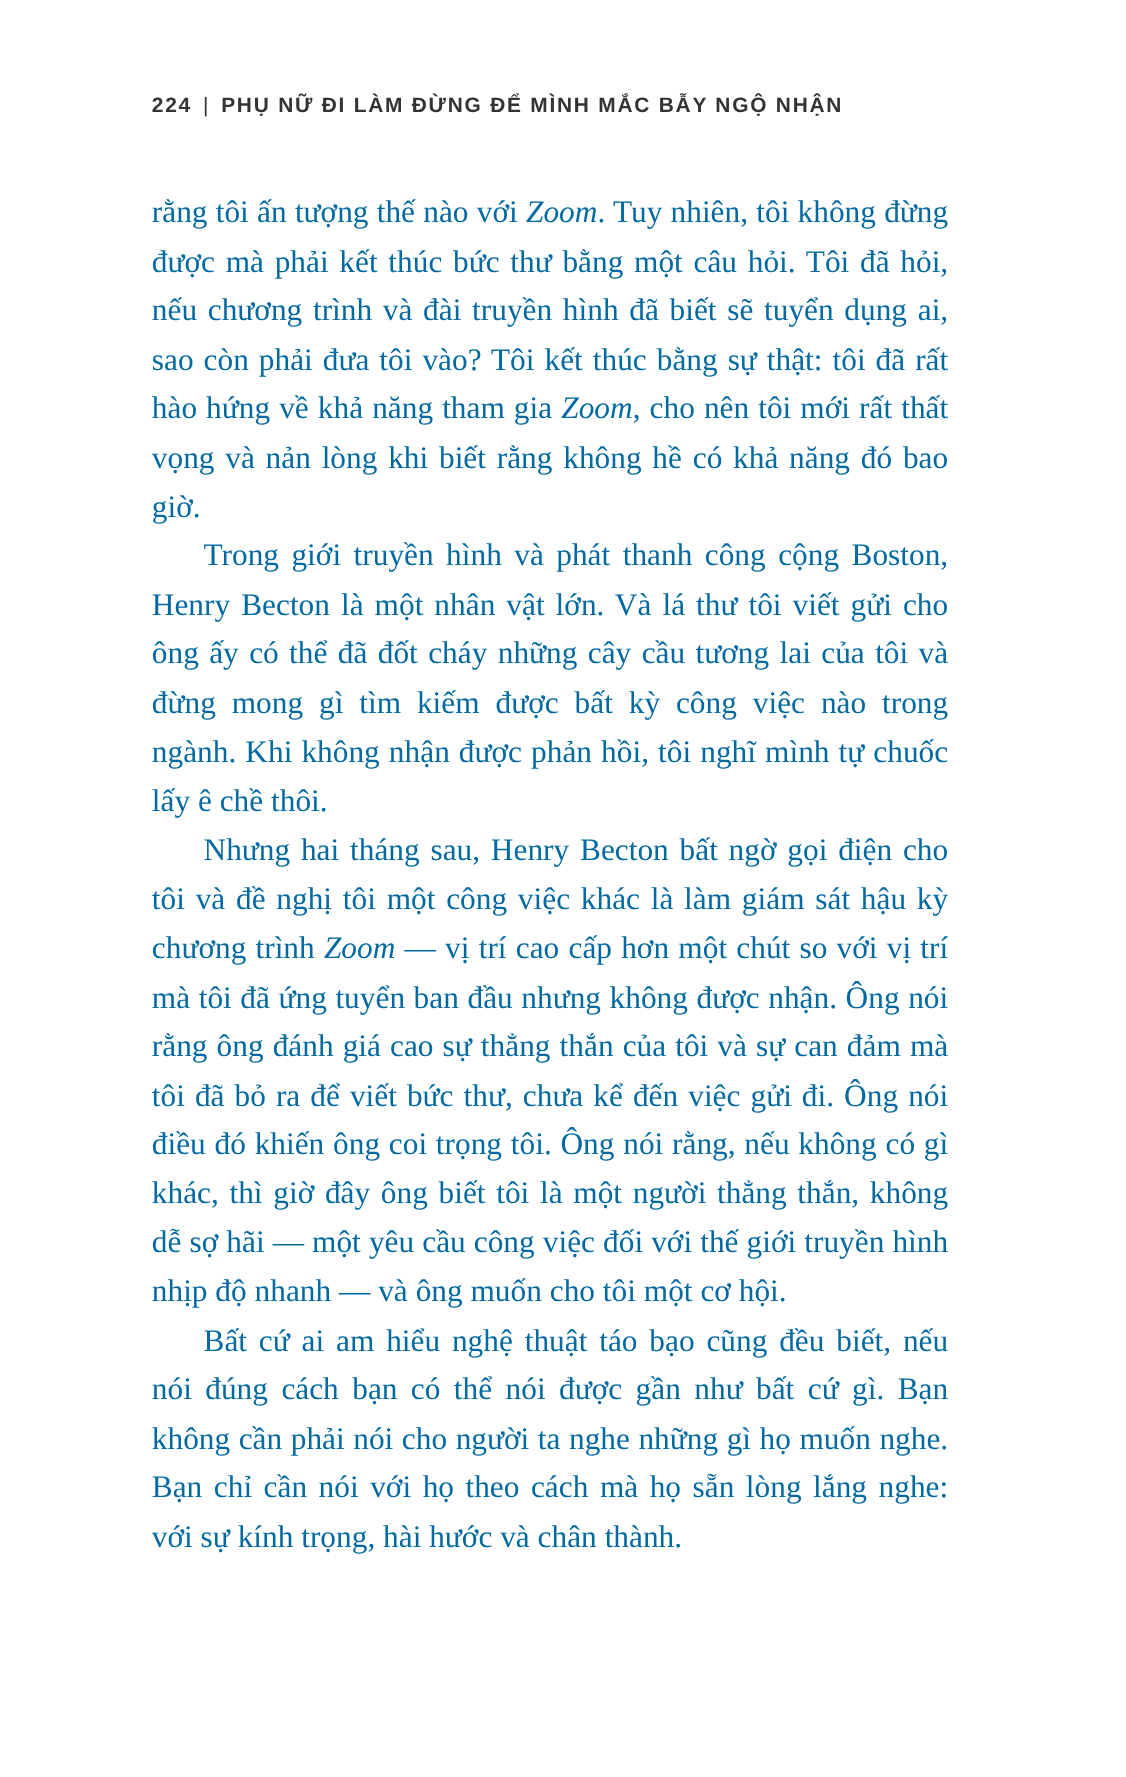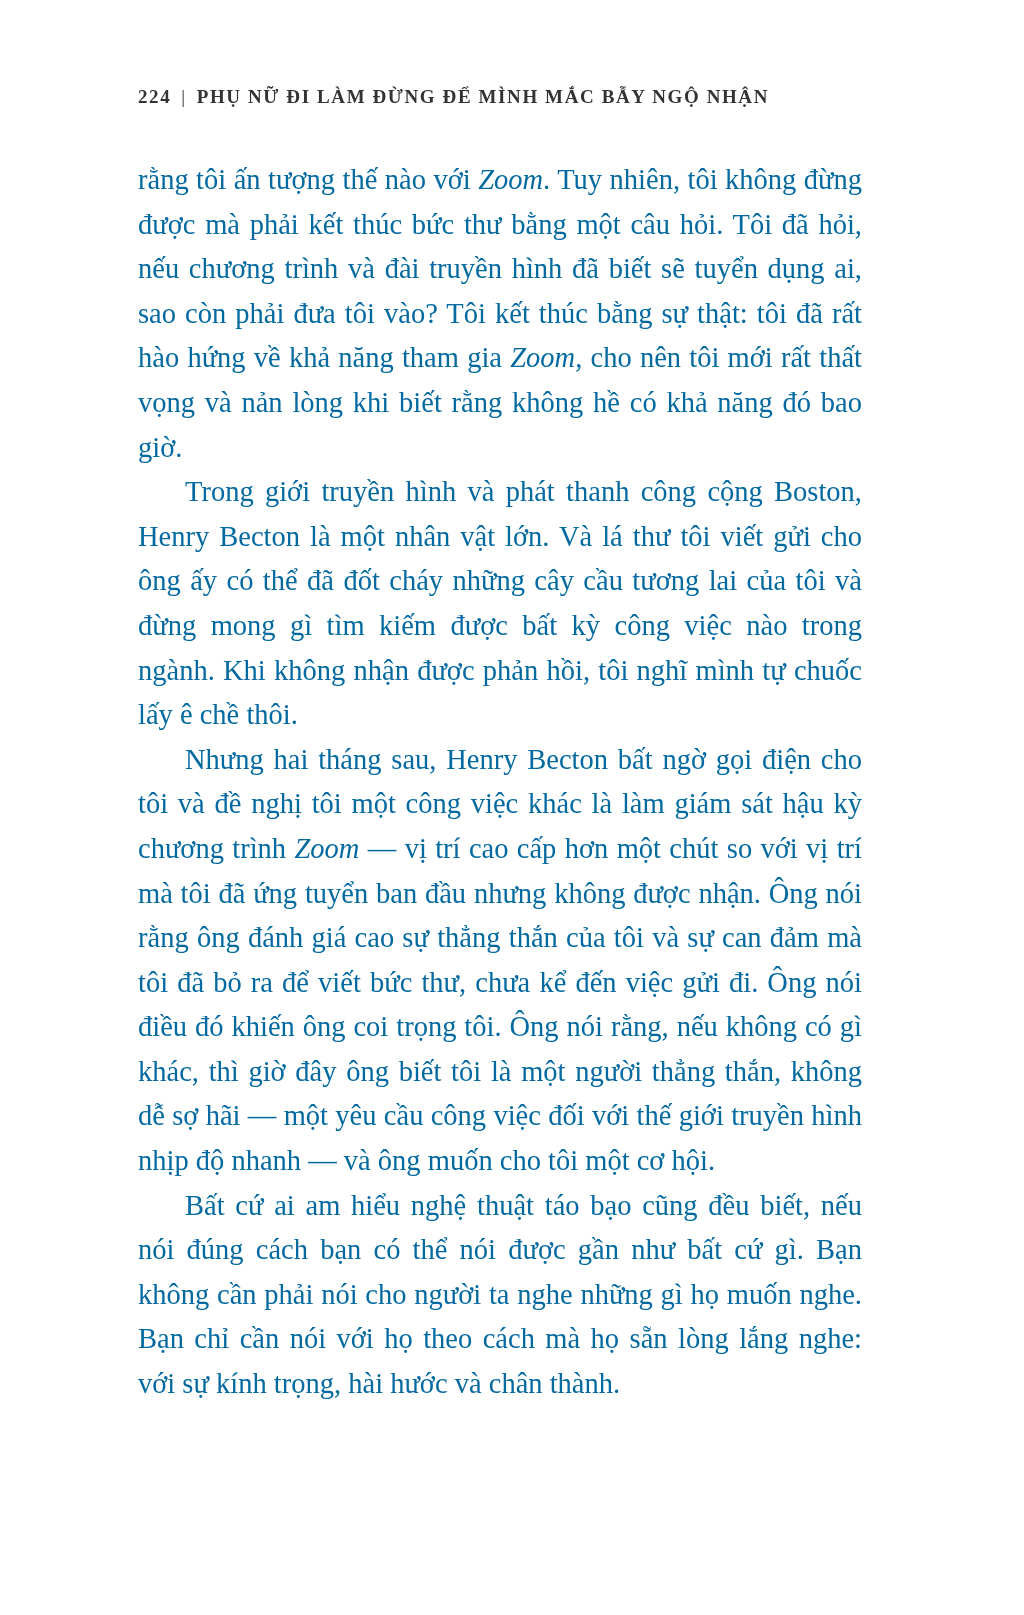--- a/index.html
+++ b/index.html
@@ -10,27 +10,27 @@
     overflow: hidden;
   }
   .page {
     width: 1024px;
     height: 1615px;
     background: #ffffff;
     padding: 86px 162px 40px 138px;
     box-sizing: border-box;
   }
   .running-head {
-    font-family: Liberation Serif, serif;
+    font-family: Liberation Sans, sans-serif;
     font-size: 19px;
     font-weight: 600;
     letter-spacing: 1.6px;
     color: #333333;
     white-space: nowrap;
-    margin: 0 0 50px 0;
+    margin: 0 0 64px 0;
   }
   .running-head .sep {
     margin: 0 10px;
     font-weight: 400;
     color: #333333;
   }
   .body-text {
     font-family: Liberation Serif, serif;
     font-size: 28.5px;
     line-height: 44.6px;

